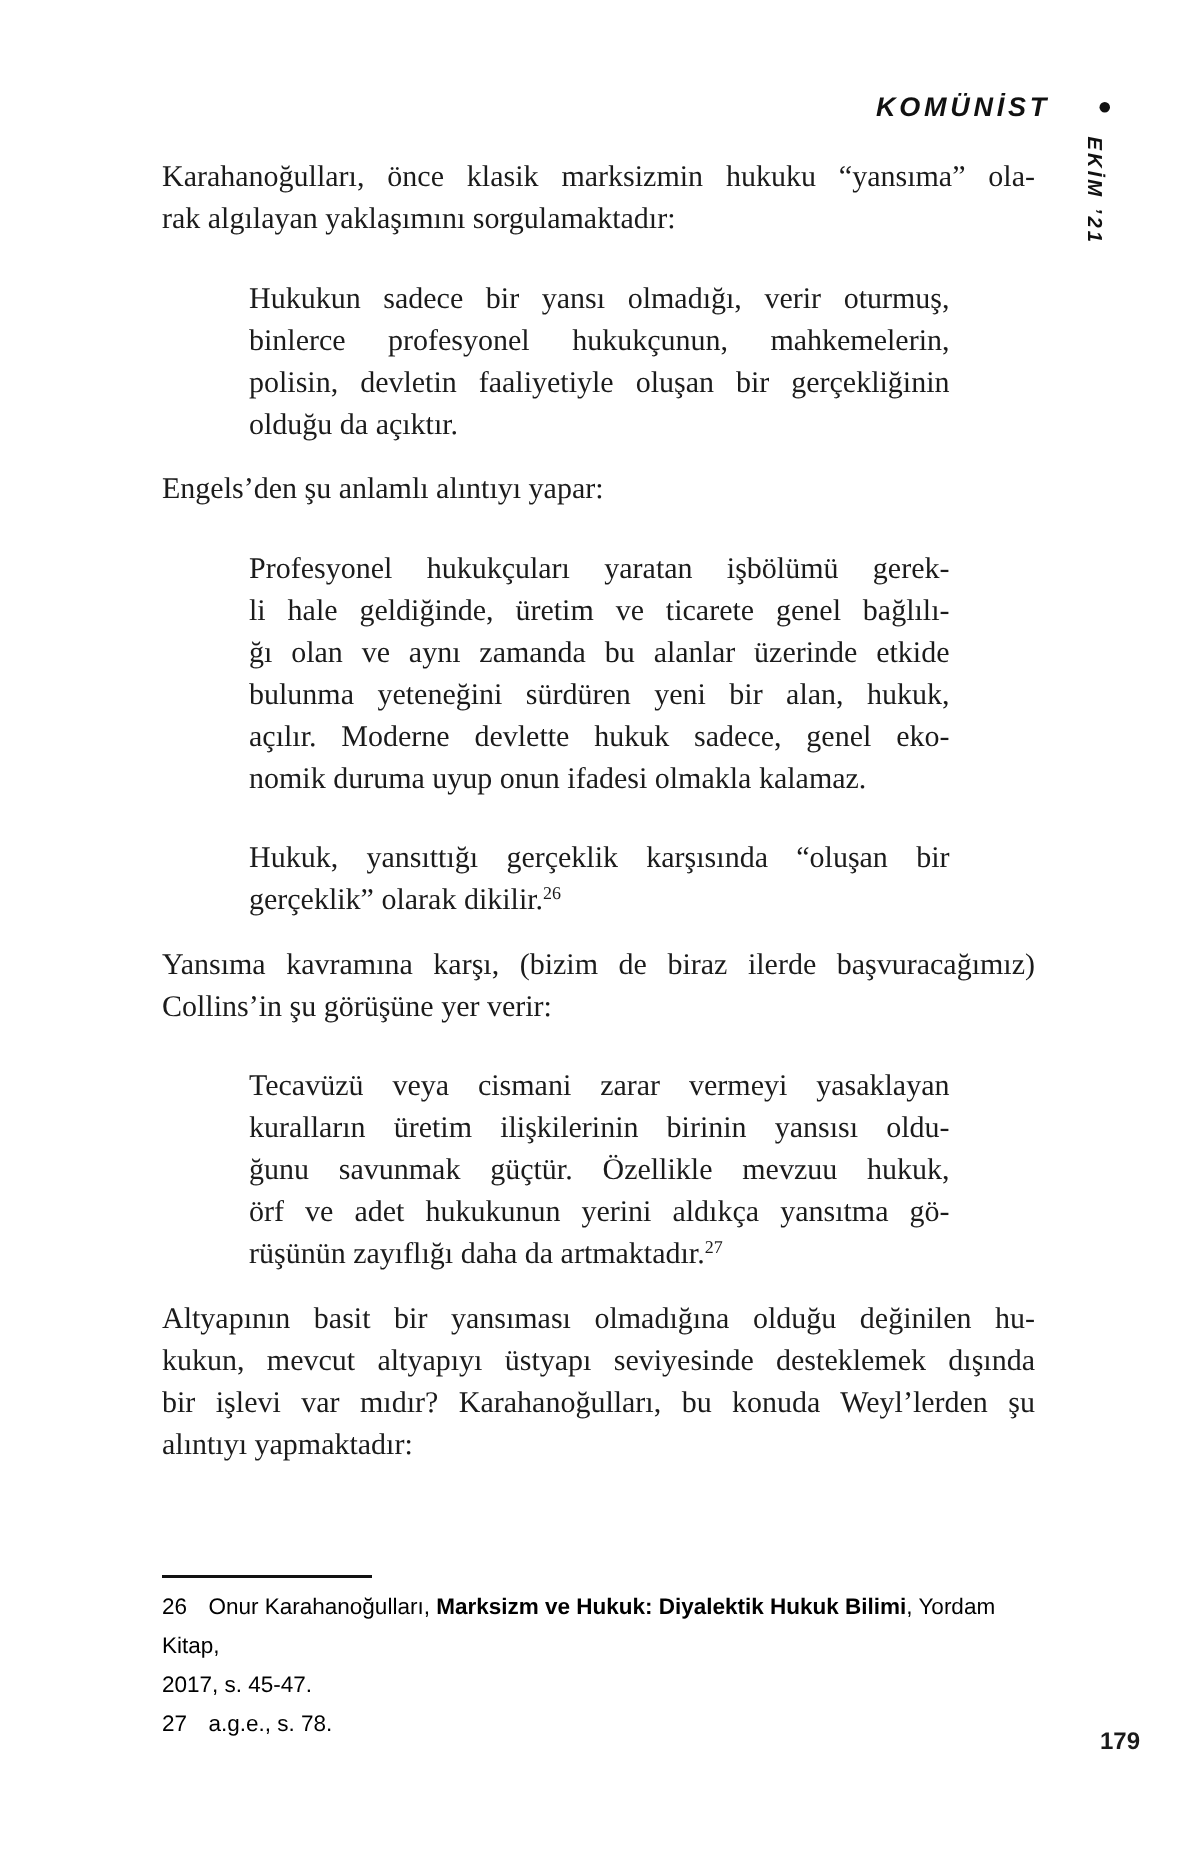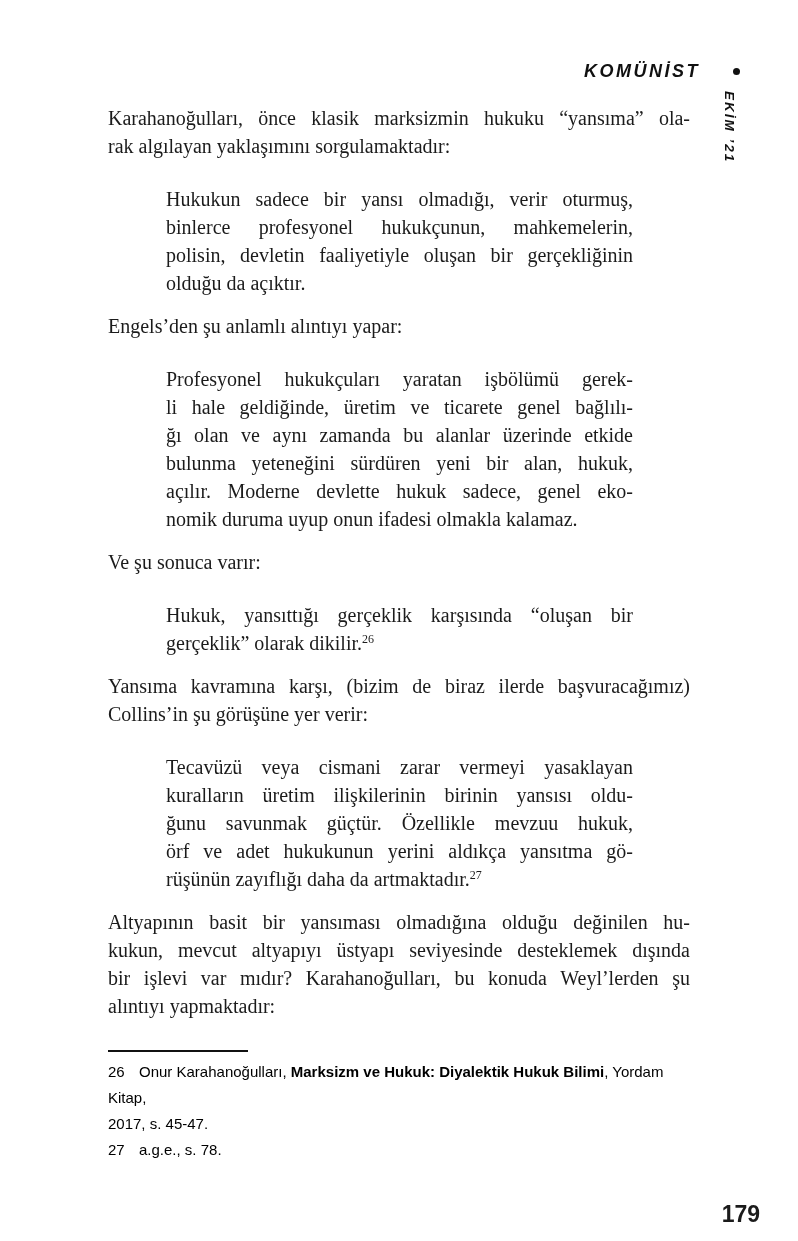--- a/index.html
+++ b/index.html
@@ -50,21 +50,21 @@
     font-family:"Liberation Sans","DejaVu Sans",sans-serif;
     font-size:15px;line-height:26px;color:#000000;
   }
   .fn-rule{width:140px;border-top:2px solid #111;margin-bottom:7px;}
   .fn-line{text-align:left;}
   .fn-num{display:inline-block;width:31px;}
   
   .page-number{
     position:absolute;top:1153px;right:38px;
     font-family:"Liberation Sans","DejaVu Sans",sans-serif;
-    font-weight:bold;font-size:23px;color:#1b1b1b;margin-top:48px;
+    font-weight:bold;font-size:16px;color:#1b1b1b;
   }
 </style>
 </head>
 <body>
 
 <div class="page">
 
   <div class="running-head">
     <span>KOMÜNİST</span>
     <span class="bullet-dot"></span>
@@ -86,23 +86,20 @@
       <div class="block para">
         <div class="line last"><span>Engels’den şu anlamlı alıntıyı yapar:</span></div>
       </div>
       <div class="block quote">
         <div class="line"><span>Profesyonel hukukçuları yaratan işbölümü gerek-</span></div>
         <div class="line"><span>li hale geldiğinde, üretim ve ticarete genel bağlılı-</span></div>
         <div class="line"><span>ğı olan ve aynı zamanda bu alanlar üzerinde etkide</span></div>
         <div class="line"><span>bulunma yeteneğini sürdüren yeni bir alan, hukuk,</span></div>
         <div class="line"><span>açılır. Moderne devlette hukuk sadece, genel eko-</span></div>
         <div class="line last"><span>nomik duruma uyup onun ifadesi olmakla kalamaz.</span></div>
-      </div>
-      <div class="block para">
-        <div class="line last"><span>Ve şu sonuca varır:</span></div>
       </div>
       <div class="block quote">
         <div class="line"><span>Hukuk, yansıttığı gerçeklik karşısında “oluşan bir</span></div>
         <div class="line last"><span>gerçeklik” olarak dikilir.</span><span class="sup">26</span></div>
       </div>
       <div class="block para">
         <div class="line"><span>Yansıma kavramına karşı, </span><span class="i">(bizim de biraz ilerde başvuracağımız)</span></div>
         <div class="line last"><span>Collins’in şu görüşüne yer verir:</span></div>
       </div>
       <div class="block quote">

